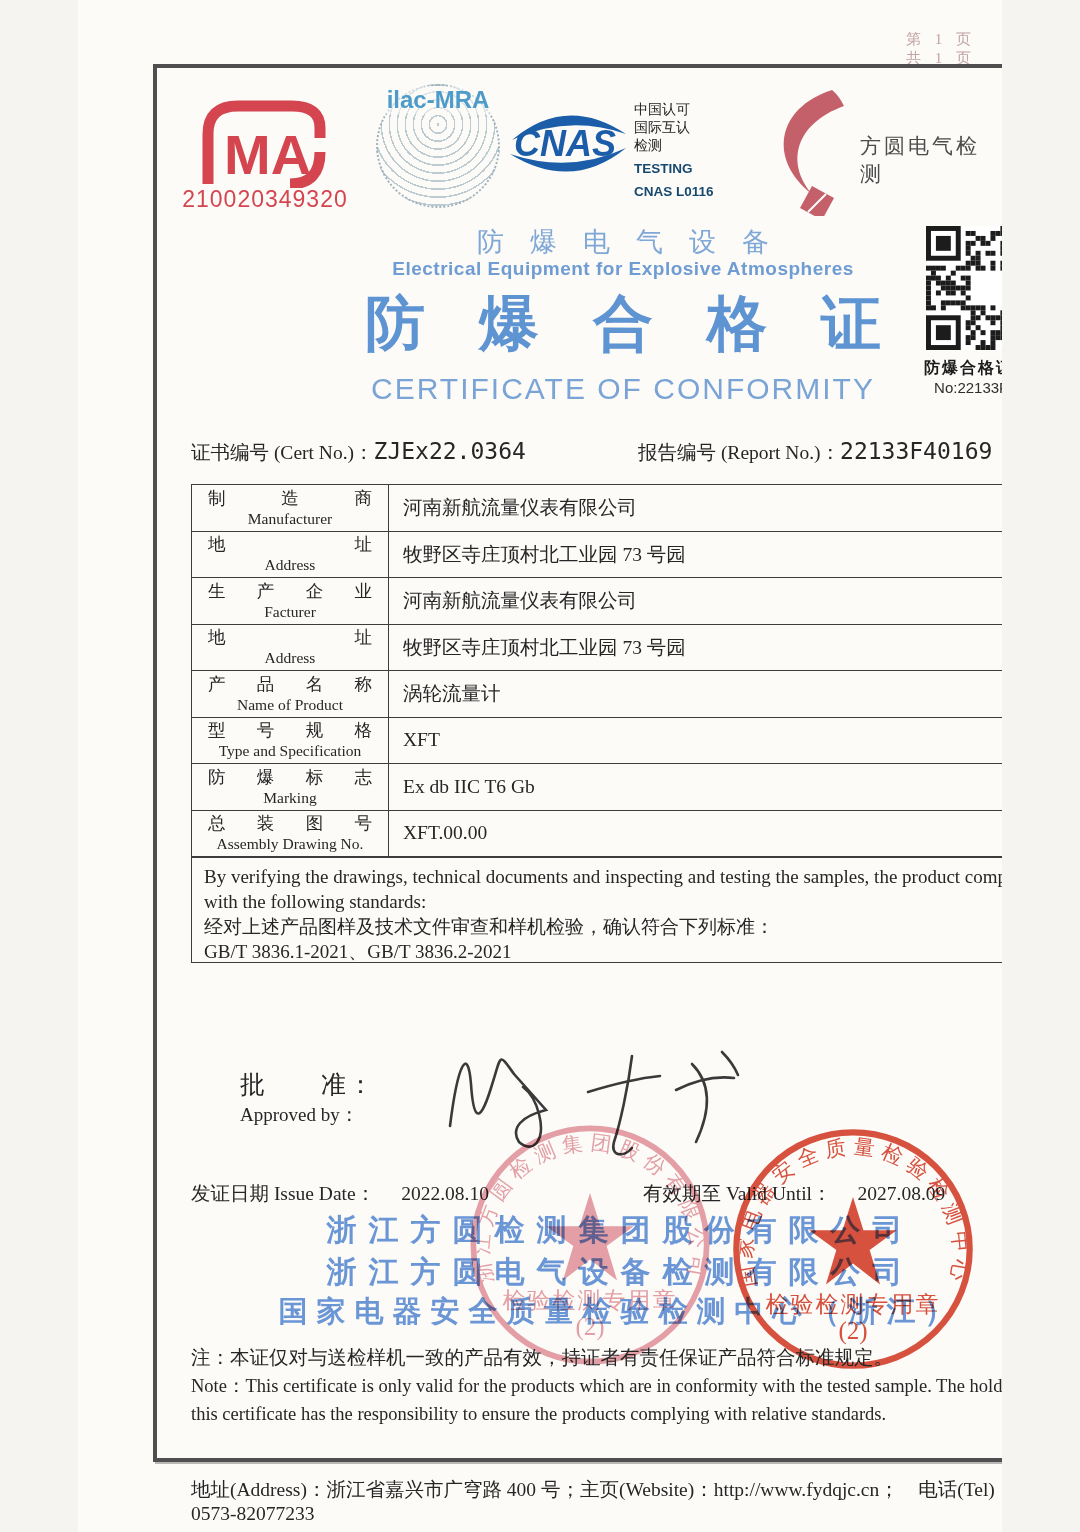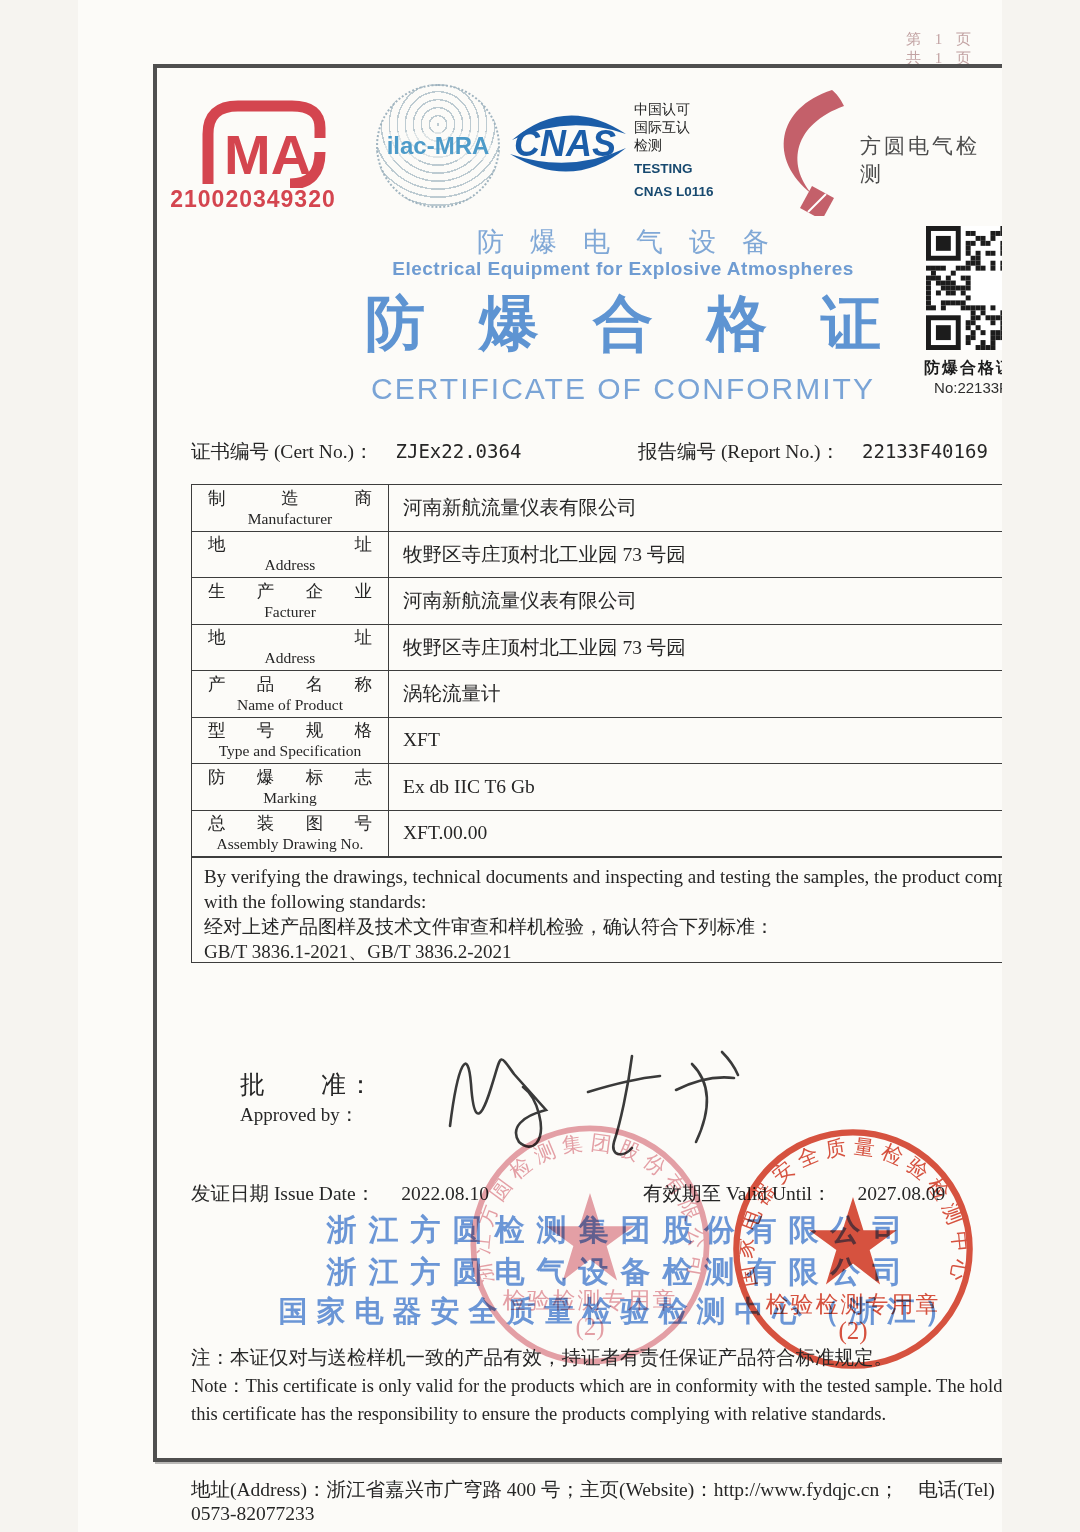--- a/index.html
+++ b/index.html
@@ -6,24 +6,24 @@
   html,body { background:#f6f4f0; }
   body { font-family:"Liberation Serif","DejaVu Serif",serif; color:#262626; }
   .page { position:relative; width:924px; height:1532px; background:#fcfbf8; overflow:hidden; margin:0 auto; }
 
   .page-indicator { position:absolute; top:30px; left:828px; font-size:15px; letter-spacing:5px; color:#c2a3a3; }
 
   .frame { position:absolute; left:75px; top:64px; width:913px; height:1398px; border:4px solid #4f4f4f; box-shadow:2px 2px 0 rgba(60,60,60,.35); }
 
   
   .cma { position:absolute; left:102px; top:92px; }
-  .cma-number { position:absolute; left:80px; top:186px; width:190px; text-align:center; color:#d4454f; font-weight:bold; font-size:23px; font-family:"Liberation Sans",sans-serif; letter-spacing:1px; }
+  .cma-number { position:absolute; left:92px; top:186px; width:190px; text-align:center; color:#d4454f; font-weight:normal; font-size:23px; font-family:"Liberation Sans",sans-serif; letter-spacing:1px; }
   .ilac { position:absolute; left:298px; top:84px; width:124px; height:124px; border-radius:50%; border:2px dotted #9fb3bf;
           background:repeating-radial-gradient(circle at 50% 32%, rgba(125,155,170,.5) 0 1.5px, transparent 1.5px 8px);
-          display:flex; align-items:center; justify-content:center; }
+          display:flex; align-items:flex-start; justify-content:center; }
   .ilac span { font-family:"Liberation Sans",sans-serif; font-weight:bold; font-size:24px; color:#4d9bc9; background:rgba(252,251,248,.55); padding:0 2px; }
   .cnas { position:absolute; left:428px; top:102px; }
   .cnas-side { position:absolute; left:556px; top:100px; font-size:14px; line-height:18px; color:#222; font-family:"Liberation Sans",sans-serif; }
   .cnas-side .acc { margin-top:6px; font-weight:bold; color:#17496f; font-size:13.5px; line-height:17px; }
   .fy-logo { position:absolute; left:672px; top:86px; }
   .fy-text { position:absolute; left:782px; top:132px; font-size:21px; letter-spacing:3px; color:#4c4c4c; }
 
   
   .t-center { position:absolute; left:140px; width:810px; text-align:center; font-family:"Liberation Sans",sans-serif; }
   .title-cn-small { top:224px; font-size:27px; color:#80a8d6; letter-spacing:26px; text-indent:26px; }
@@ -33,21 +33,21 @@
 
   
   .qr-wrap { position:absolute; left:840px; top:226px; width:132px; text-align:right; }
   .qr-caption { margin-top:4px; font-size:16px; font-weight:bold; letter-spacing:2px; color:#1c1c1c; }
   .qr-number { font-size:15px; color:#2e2e2e; font-family:"Liberation Sans",sans-serif; }
 
   
   .cert-row { position:absolute; top:438px; left:113px; width:860px; font-size:19.5px; }
   .cert-row .grp { position:absolute; top:0; white-space:nowrap; }
   .cert-row .g1 { left:0; } .cert-row .g2 { left:447px; }
-  .cert-row .val { margin-left:22px; font-family:"DejaVu Sans Mono",monospace; font-size:19px; }
+  .cert-row .val { font-family:"DejaVu Sans Mono",monospace; font-size:23px; }
 
   
   table.info { position:absolute; left:113px; top:484px; width:859px; border-collapse:collapse; table-layout:fixed; }
   table.info td { border:1.5px solid #3d3d3d; }
   table.info .lab { width:197px; height:46.5px; text-align:center; vertical-align:middle; padding:1px 16px; }
   table.info .lab .cn { display:block; font-size:17.5px; text-align:justify; text-align-last:justify; line-height:21px; }
   table.info .lab .en { display:block; font-size:15.5px; line-height:19px; text-align:center; text-align-last:center; }
   table.info .val { padding-left:14px; font-size:19.5px; }
 
   .box { position:absolute; left:113px; width:859px; border:1.5px solid #3d3d3d; padding:6px 12px; }

